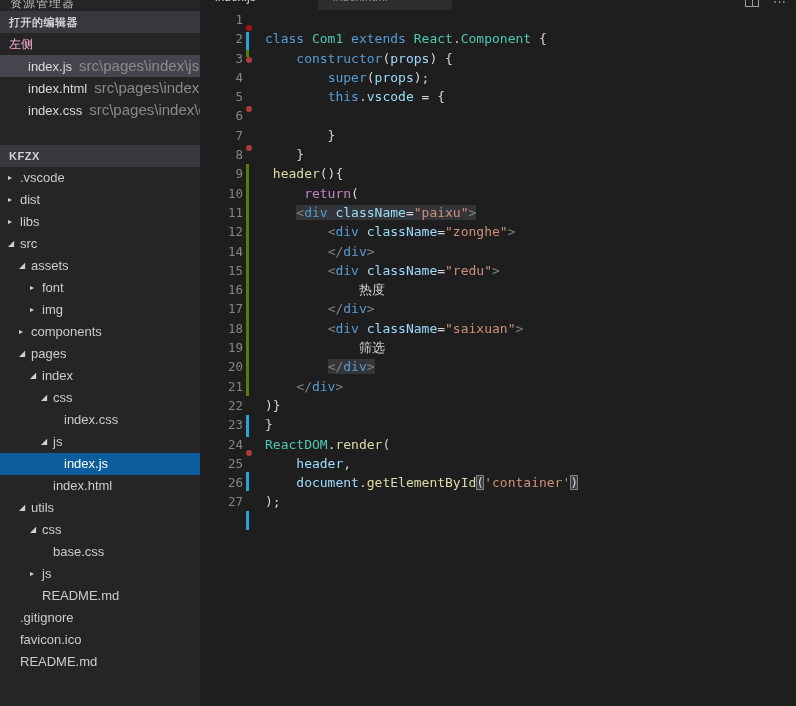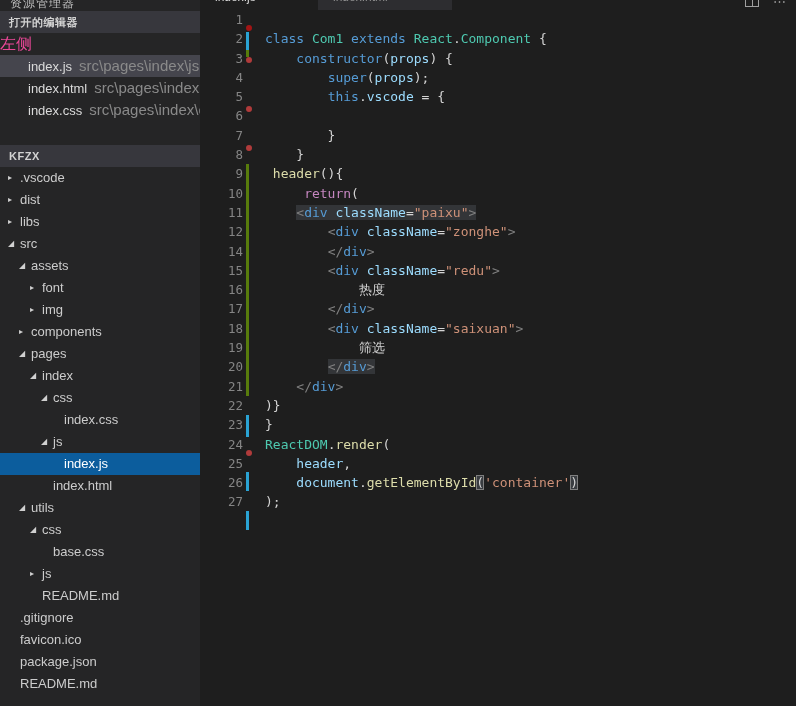--- a/index.html
+++ b/index.html
@@ -15,21 +15,21 @@
   body{width:796px;height:706px;overflow:hidden;position:relative;
        background:var(--editor_bg);font-family:"Liberation Sans",sans-serif;}
 
   
   .sidebar{position:absolute;left:0;top:0;width:200px;height:706px;
            background:var(--sidebar_bg);color:#cccccc;overflow:hidden}
   .explorer-title{position:absolute;top:-5px;left:10px;font-size:12px;color:#bdbdbd;letter-spacing:1px;white-space:nowrap}
   .oe-header{position:absolute;top:11px;left:0;right:0;height:22px;background:var(--header_bg);
              font-size:11px;font-weight:bold;line-height:22px;padding-left:9px;color:#d2d2d2;letter-spacing:.5px}
   .oe-list{position:absolute;top:33px;left:0;right:0}
-  .oe-group-label{height:22px;line-height:22px;font-size:16px;color:#ec4899}
+  .oe-group-label{height:22px;line-height:22px;padding-left:9px;font-size:12px;color:#f9a8d4}
   .oe-row{height:22px;line-height:22px;padding-left:28px;font-size:13px;white-space:nowrap;overflow:hidden}
   .oe-row.selected{background:var(--selected_row_bg)}
   .oe-name{color:#dadada}
   .oe-path{color:#8a8a8a;font-size:15px;margin-left:7px}
   .project-header{position:absolute;top:145px;left:0;right:0;height:22px;background:var(--header_bg);
                   font-size:11px;font-weight:bold;line-height:22px;padding-left:9px;color:#d2d2d2;letter-spacing:.5px}
   .tree{position:absolute;top:167px;left:0;right:0}
   .tree-row{height:22px;line-height:22px;font-size:13px;display:flex;align-items:center;
             white-space:nowrap;color:#cccccc;overflow:hidden}
   .tree-row.selected{background:var(--tree_selected_bg);color:#ffffff}
@@ -160,24 +160,20 @@
         <span class="twisty"></span>
         <span class="tree-label">README.md</span>
       </div>
       <div class="tree-row" style="padding-left: 8px;">
         <span class="twisty"></span>
         <span class="tree-label">.gitignore</span>
       </div>
       <div class="tree-row" style="padding-left: 8px;">
         <span class="twisty"></span>
         <span class="tree-label">favicon.ico</span>
-      </div>
-      <div class="tree-row" style="padding-left: 8px;">
-        <span class="twisty"></span>
-        <span class="tree-label">package.json</span>
       </div>
       <div class="tree-row" style="padding-left: 8px;">
         <span class="twisty"></span>
         <span class="tree-label">README.md</span>
       </div>
     </div>
 </div>
 
 <div class="editor">
   <div class="tabbar">

